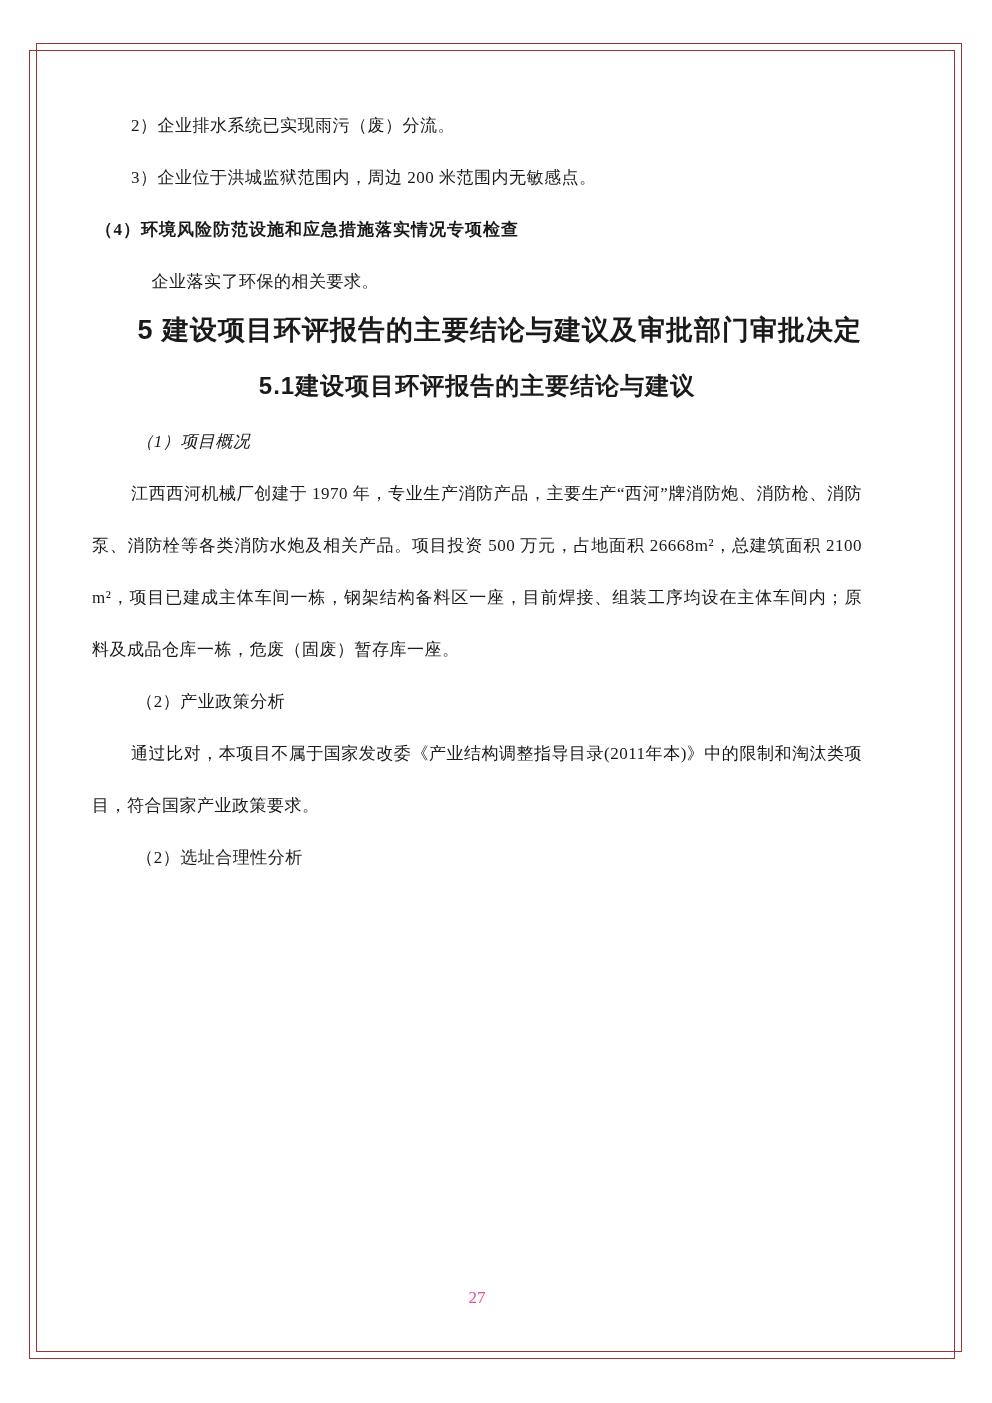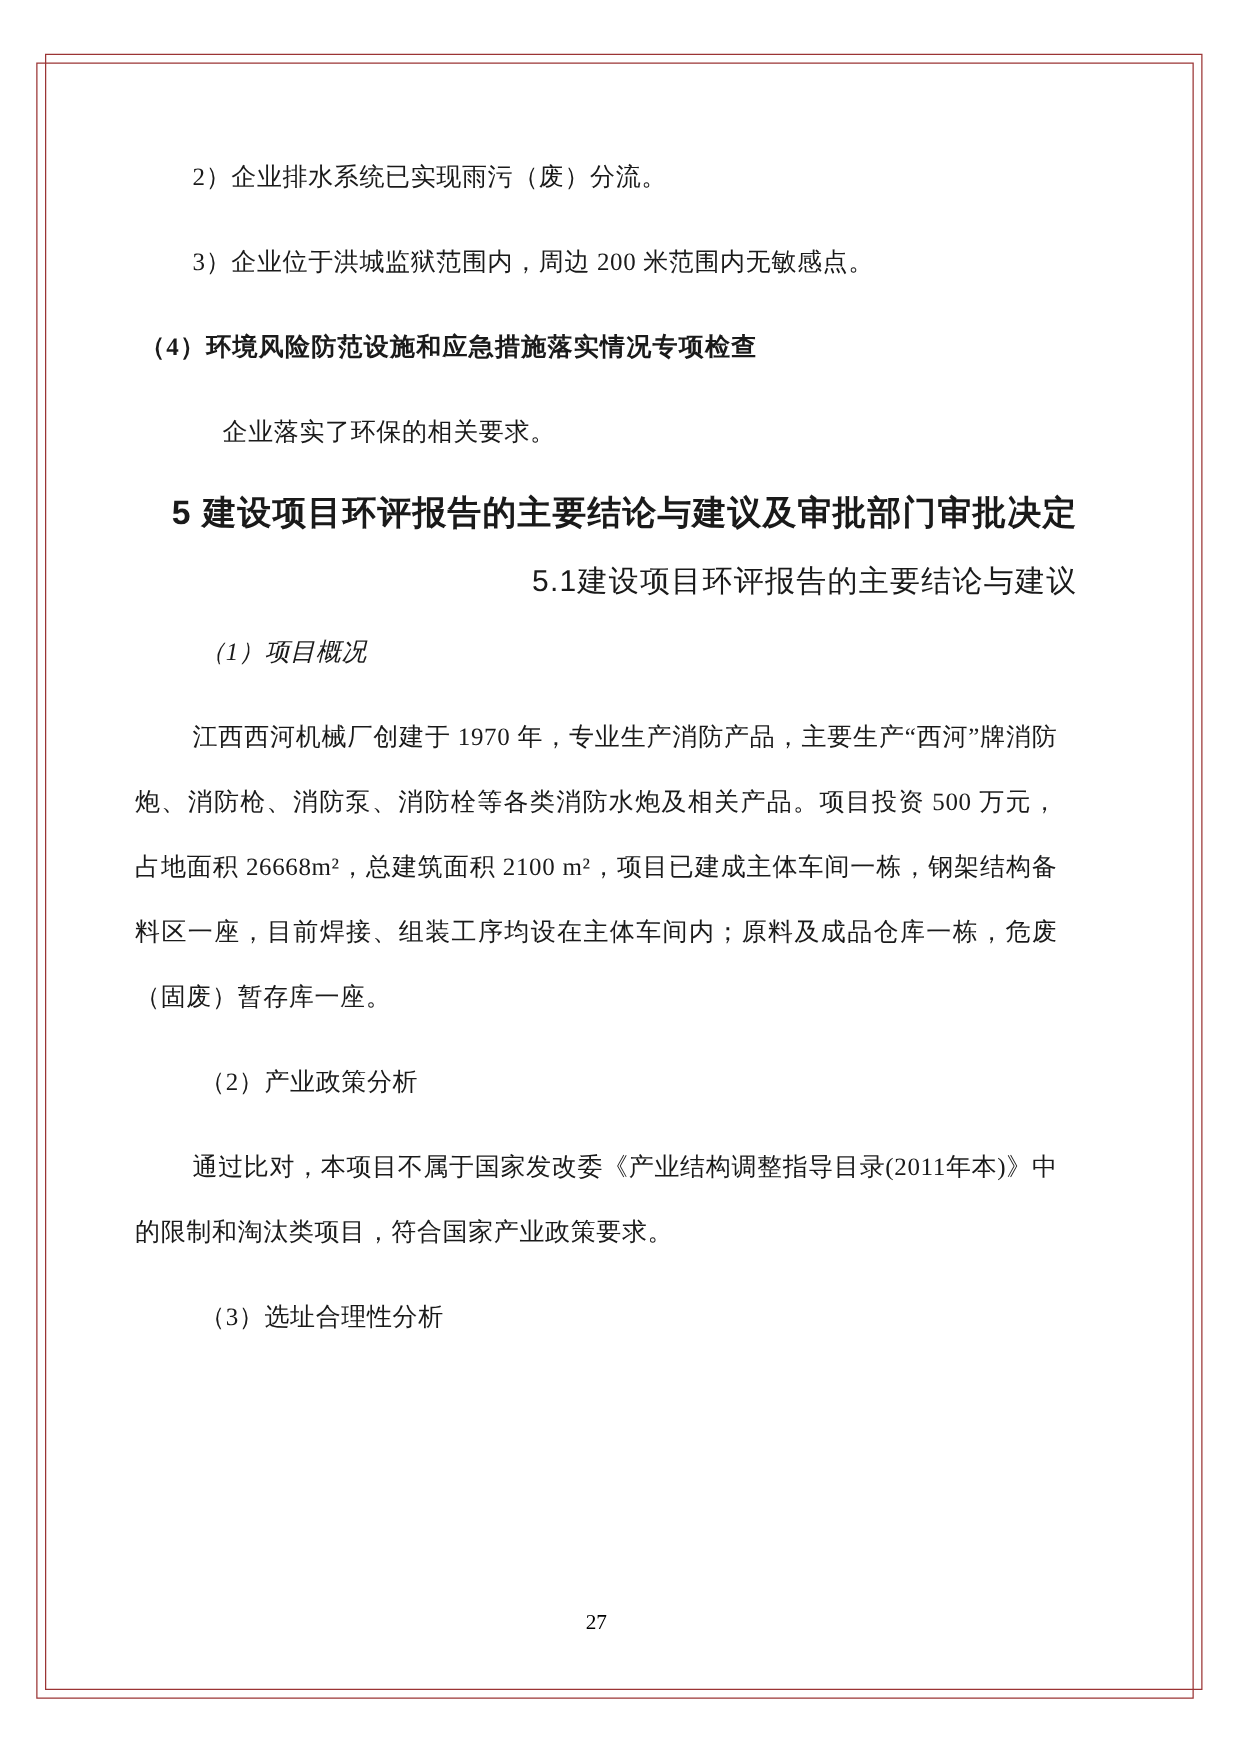--- a/index.html
+++ b/index.html
@@ -28,22 +28,22 @@
   .border-a { left: 36px; top: 43px; }
   .border-b { left: 29px; top: 50px; }
 
   .content {
     position: absolute;
     left: 92px;
     top: 100px;
     width: 770px;
   }
   p.body {
-    margin: 16px;
-    font-size: 20px;
+    margin: 0;
+    font-size: 17px;
     line-height: 52px;
     text-align: justify;
     letter-spacing: 0.5px;
   }
   p.indent-2  { text-indent: 2.3em; }
   p.indent-35 { text-indent: 3.5em; }
   p.sub4 {
     text-indent: 0.2em;
     font-weight: bold;
     letter-spacing: 1px;
@@ -54,35 +54,35 @@
     font-family: "Liberation Sans", "DejaVu Sans", sans-serif;
     font-weight: bold;
     font-size: 27px;
     line-height: 44px;
     letter-spacing: 1px;
     text-align: right;
   }
   h2.section {
     margin: 14px 0 0 0;
     font-family: "Liberation Sans", "DejaVu Sans", sans-serif;
-    font-weight: normal;
+    font-weight: bold;
     font-size: 24px;
     line-height: 40px;
     letter-spacing: 1px;
-    text-align: right;
+    text-align: center;
   }
   p.after-h { margin-top: 10px; font-style: italic; }
   .footer {
     position: absolute;
     left: 92px;
     top: 1288px;
     width: 770px;
     text-align: center;
     font-size: 17px;
-    color: #000000;
+    color: #ec4899;
   }
 </style>
 </head>
 <body>
 
 <div class="page">
   <div class="border-a"></div>
   <div class="border-b"></div>
 
   <div class="content">
@@ -99,18 +99,18 @@
     <h2 class="section">5.1建设项目环评报告的主要结论与建议</h2>
 
     <p class="body subpoint after-h">（1）项目概况</p>
 
     <p class="body indent-2">江西西河机械厂创建于 1970 年，专业生产消防产品，主要生产“西河”牌消防炮、消防枪、消防泵、消防栓等各类消防水炮及相关产品。项目投资 500 万元，占地面积 26668m²，总建筑面积 2100 m²，项目已建成主体车间一栋，钢架结构备料区一座，目前焊接、组装工序均设在主体车间内；原料及成品仓库一栋，危废（固废）暂存库一座。</p>
 
     <p class="body subpoint">（2）产业政策分析</p>
 
     <p class="body indent-2">通过比对，本项目不属于国家发改委《产业结构调整指导目录(2011年本)》中的限制和淘汰类项目，符合国家产业政策要求。</p>
 
-    <p class="body subpoint">（3）选址合理性分析</p>
+    <p class="body subpoint">（2）选址合理性分析</p>
 
   </div>
 
   <div class="footer">27</div>
 </div>
 
 </body></html>

